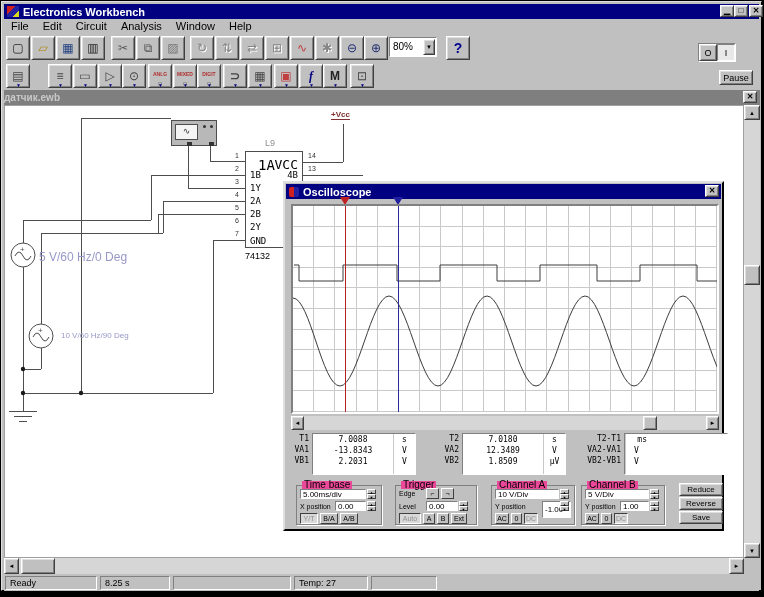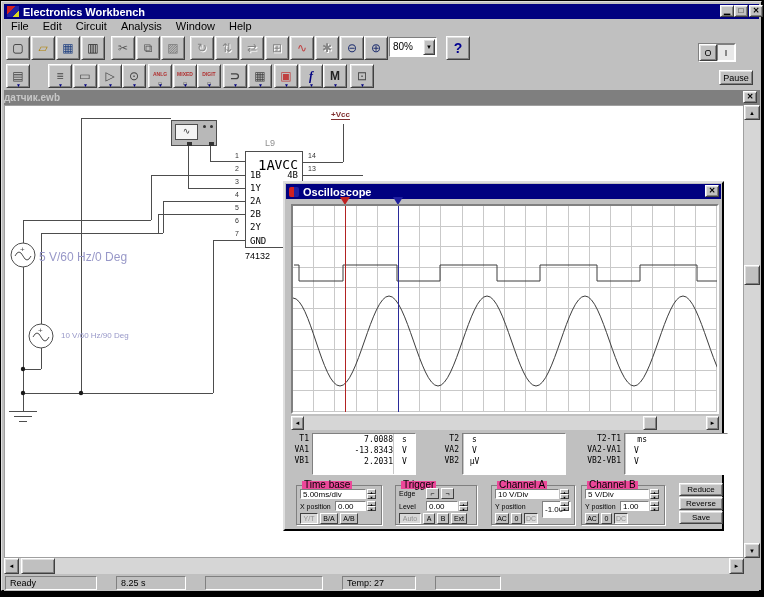--- a/index.html
+++ b/index.html
@@ -17,21 +17,21 @@
 .titlebar{background:#000080;color:#fff;font-weight:bold;font-size:11px;display:flex;align-items:center}
 .winbtn{width:14px;height:12px;font-size:8px;line-height:8px;color:#000}
 .mono{font-family:"DejaVu Sans Mono",monospace}
 .grouptitle{position:absolute;top:-5px;left:5px;background:#ec4899;padding:0 2px;font-size:10px;color:#000;line-height:8px}
 .fld{background:#fff;border:1px solid;border-color:#808080 #fff #fff #808080;font-size:8px;padding:0 2px;display:flex;align-items:center}
 .spin{width:9px;display:flex;flex-direction:column}
 .spin i{font-style:normal;font-size:4px;line-height:5px;width:9px;height:5px;text-align:center;background:#c0c0c0;border:1px solid;border-color:#fff #404040 #404040 #fff}
 .mbtn{height:11px;font-size:7px;background:#c0c0c0;border:1px solid;border-color:#fff #404040 #404040 #fff;display:flex;align-items:center;justify-content:center}
 .mbtn.pressed{border-color:#404040 #fff #fff #404040;background:#d8d8d8;color:#909090}
 .rolabel{font-size:8px;text-align:right;line-height:11px;color:#000}
-.roval{font-size:8px;line-height:11px;text-align:right}
+.roval{font-size:8px;line-height:11px;text-align:center}
 .statuscell{border:1px solid;border-color:#808080 #fff #fff #808080;height:14px;font-size:9px;padding:0 4px;line-height:12px;color:#000}
 .menuitem{font-size:11px;padding:1px 7px;color:#000}
 svg{display:block}
 </style>
 </head>
 <body>
 
 <div class="abs" style="left:1px;top:1px;width:761px;height:590px;background:#c0c0c0;border:1px solid;border-color:#dfdfdf #000 #000 #dfdfdf">
 
   <div class="abs titlebar" style="left:2px;top:2px;width:755px;height:15px;padding-left:2px">
@@ -310,20 +310,25 @@
           </div>
         </div>
       </div>
       <div style="display:flex">
         <div style="width:30px;padding-right:3px">
           <div class="rolabel mono">T2</div>
           <div class="rolabel mono">VA2</div>
           <div class="rolabel mono">VB2</div>
         </div>
         <div class="sunken" style="width:104px;background:#fff;display:flex">
+          <div style="width:80px">
+            <div class="roval mono">7.0180</div>
+            <div class="roval mono">12.3489</div>
+            <div class="roval mono">1.8509</div>
+          </div>
           <div style="width:22px;border-left:1px solid #c8c8c8;text-align:center">
             <div class="roval mono" style="text-align:center">s</div>
             <div class="roval mono" style="text-align:center">V</div>
             <div class="roval mono" style="text-align:center">µV</div>
           </div>
         </div>
       </div>
       <div style="display:flex">
         <div style="width:42px;padding-right:3px">
           <div class="rolabel mono">T2-T1</div>
@@ -462,20 +467,20 @@
         </span>
       <span class="abs raised flex" style="left:388px;top:16px;width:44px;height:13px;font-size:8px">
           <span>Reverse</span>
         </span>
       <span class="abs raised flex" style="left:388px;top:30px;width:44px;height:13px;font-size:8px">
           <span>Save</span>
         </span>
     </div>
   </div>
 
-  <div class="abs" style="left:2px;top:572px;width:755px;height:17px;background:#c0c0c0;display:flex;align-items:center;gap:19px;padding-left:1px">
+  <div class="abs" style="left:2px;top:572px;width:755px;height:17px;background:#c0c0c0;display:flex;align-items:center;gap:3px;padding-left:1px">
     <span class="statuscell" style="width:92px">Ready</span>
     <span class="statuscell" style="width:70px">8.25 s</span>
     <span class="statuscell" style="width:118px"></span>
     <span class="statuscell" style="width:74px">Temp: 27</span>
     <span class="statuscell" style="width:66px"></span>
   </div>
 </div>
 
 </body></html>

